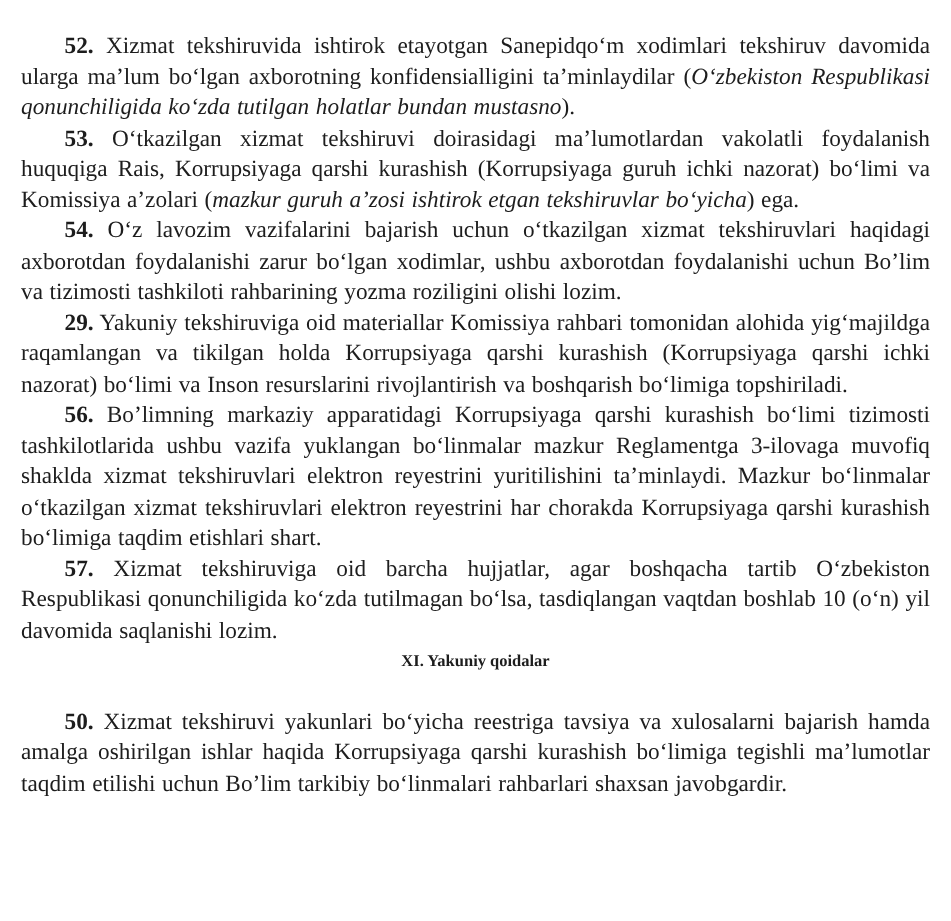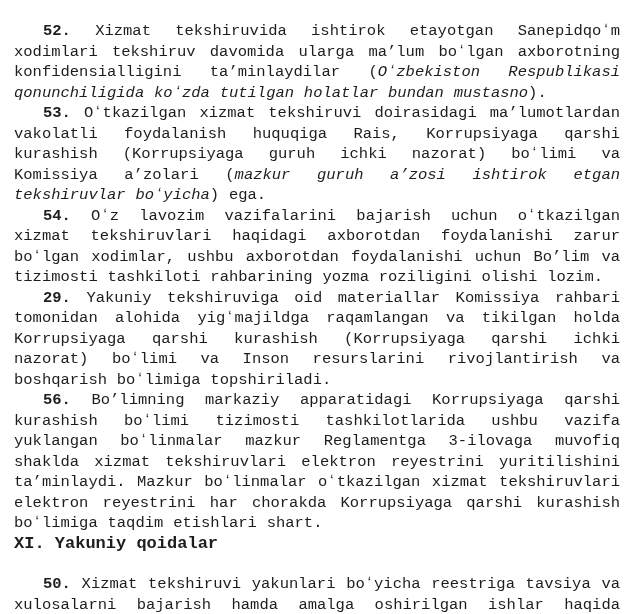--- a/index.html
+++ b/index.html
@@ -14,53 +14,53 @@
     color: #1d1d1d;
     overflow: hidden;
   }
   .page {
     box-sizing: border-box;
     width: 634px;
     height: 614px;
     padding: 21px 14px 0 14px;
     background: #ffffff;
     overflow: hidden;
-    font-family: Liberation Mono, monospace;
   }
   .doc p {
     margin: 0;
     font-size: 15.5px;
     line-height: 20.5px;
     text-align: justify;
     text-indent: 29px;
     word-spacing: 0.5px;
   }
   .doc .num {
     font-weight: bold;
   }
   .doc .em {
     font-style: italic;
   }
   .doc .heading {
-    font-size: 17px;
+    font-size: 11px;
     line-height: 20.5px;
     font-weight: bold;
-    text-align: left;
+    text-align: center;
     margin: 0;
   }
   .doc .heading + p {
     margin-top: 20px;
   }
 </style>
 </head>
 <body>
 
 <div class="page">
   <div class="doc" id="doc">
       <p><b class="num">52.</b><span> Xizmat tekshiruvida ishtirok etayotgan Sanepidqoʻm xodimlari tekshiruv davomida ularga ma’lum boʻlgan axborotning konfidensialligini ta’minlaydilar (</span><span class="em">Oʻzbekiston Respublikasi qonunchiligida koʻzda tutilgan holatlar bundan mustasno</span><span>).</span></p>
       <p><b class="num">53.</b><span> Oʻtkazilgan xizmat tekshiruvi doirasidagi ma’lumotlardan vakolatli foydalanish huquqiga Rais, Korrupsiyaga qarshi kurashish (Korrupsiyaga guruh ichki nazorat) boʻlimi va Komissiya a’zolari (</span><span class="em">mazkur guruh a’zosi ishtirok etgan tekshiruvlar boʻyicha</span><span>) ega.</span></p>
       <p><b class="num">54.</b><span> Oʻz lavozim vazifalarini bajarish uchun oʻtkazilgan xizmat tekshiruvlari haqidagi axborotdan foydalanishi zarur boʻlgan xodimlar, ushbu axborotdan foydalanishi uchun Bo’lim va tizimosti tashkiloti rahbarining yozma roziligini olishi lozim.</span></p>
       <p><b class="num">29.</b><span> Yakuniy tekshiruviga oid materiallar Komissiya rahbari tomonidan alohida yigʻmajildga raqamlangan va tikilgan holda Korrupsiyaga qarshi kurashish (Korrupsiyaga qarshi ichki nazorat) boʻlimi va Inson resurslarini rivojlantirish va boshqarish boʻlimiga topshiriladi.</span></p>
       <p><b class="num">56.</b><span> Bo’limning markaziy apparatidagi Korrupsiyaga qarshi kurashish boʻlimi tizimosti tashkilotlarida ushbu vazifa yuklangan boʻlinmalar mazkur Reglamentga 3-ilovaga muvofiq shaklda xizmat tekshiruvlari elektron reyestrini yuritilishini ta’minlaydi. Mazkur boʻlinmalar oʻtkazilgan xizmat tekshiruvlari elektron reyestrini har chorakda Korrupsiyaga qarshi kurashish boʻlimiga taqdim etishlari shart.</span></p>
+      <p><b class="num">57.</b><span> Xizmat tekshiruviga oid barcha hujjatlar, agar boshqacha tartib Oʻzbekiston Respublikasi qonunchiligida koʻzda tutilmagan boʻlsa, tasdiqlangan vaqtdan boshlab 10 (oʻn) yil davomida saqlanishi lozim.</span></p>
       <div class="heading">XI. Yakuniy qoidalar</div>
       <p><b class="num">50.</b><span> Xizmat tekshiruvi yakunlari boʻyicha reestriga tavsiya va xulosalarni bajarish hamda amalga oshirilgan ishlar haqida Korrupsiyaga qarshi kurashish boʻlimiga tegishli ma’lumotlar taqdim etilishi uchun Bo’lim tarkibiy boʻlinmalari rahbarlari shaxsan javobgardir.</span></p>
     </div>
 </div>
 
 </body></html>

